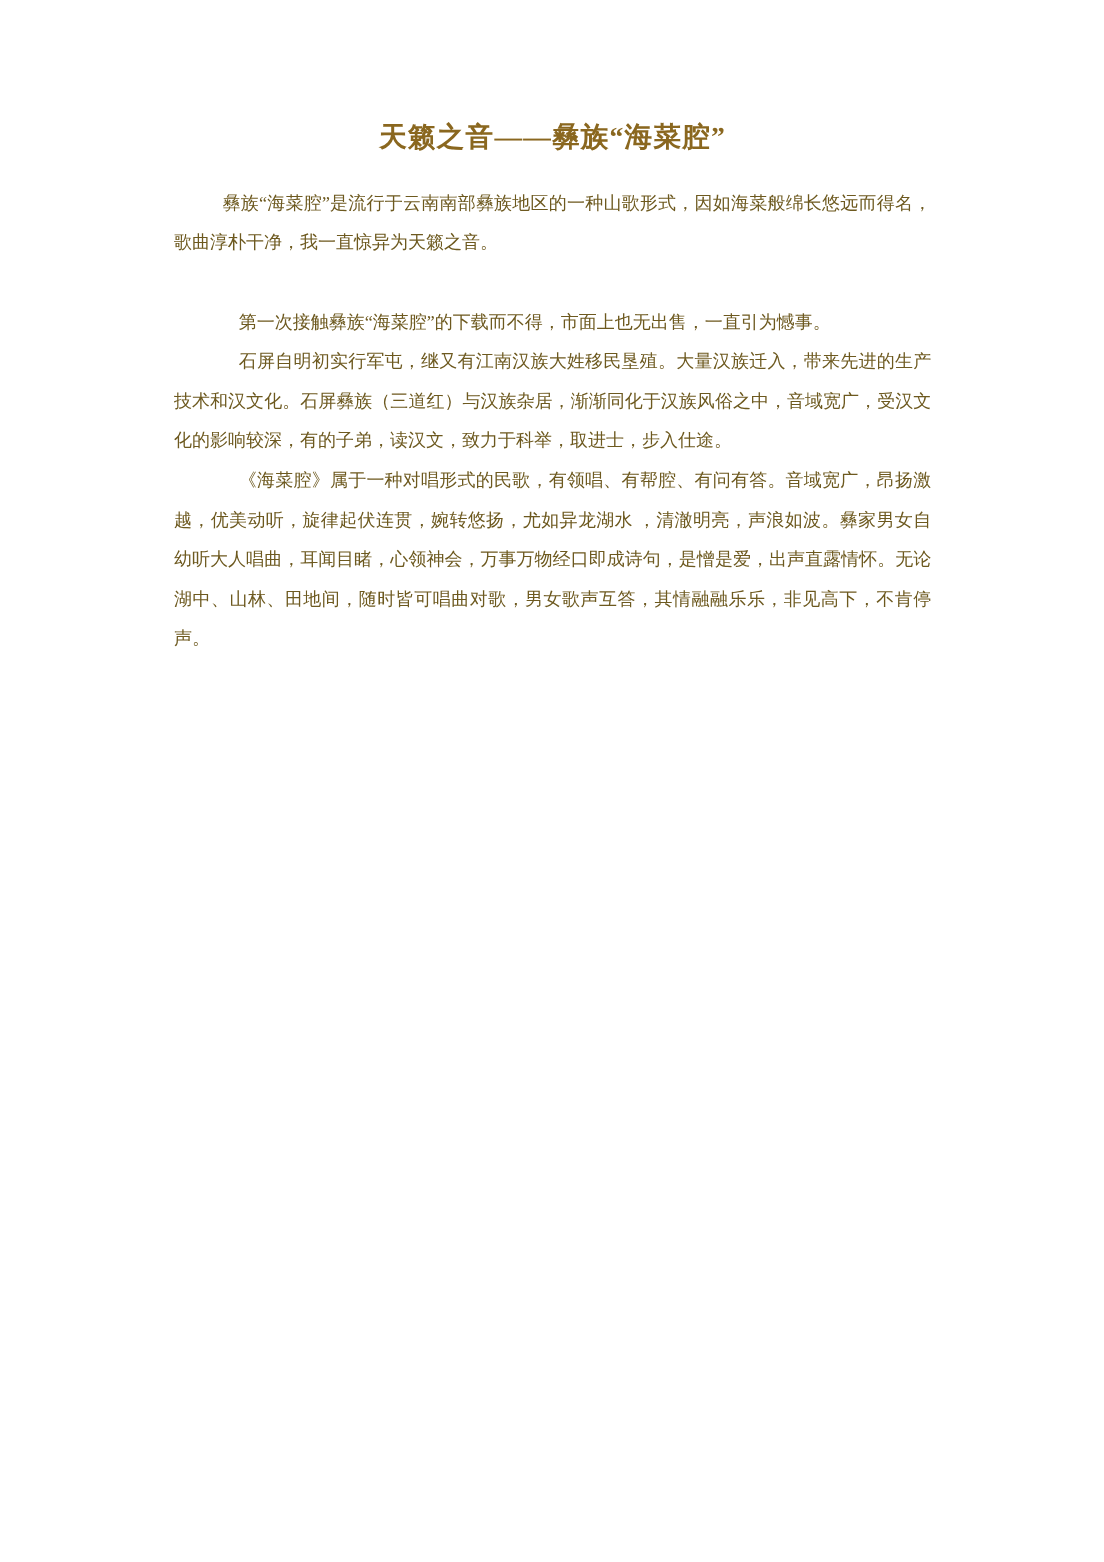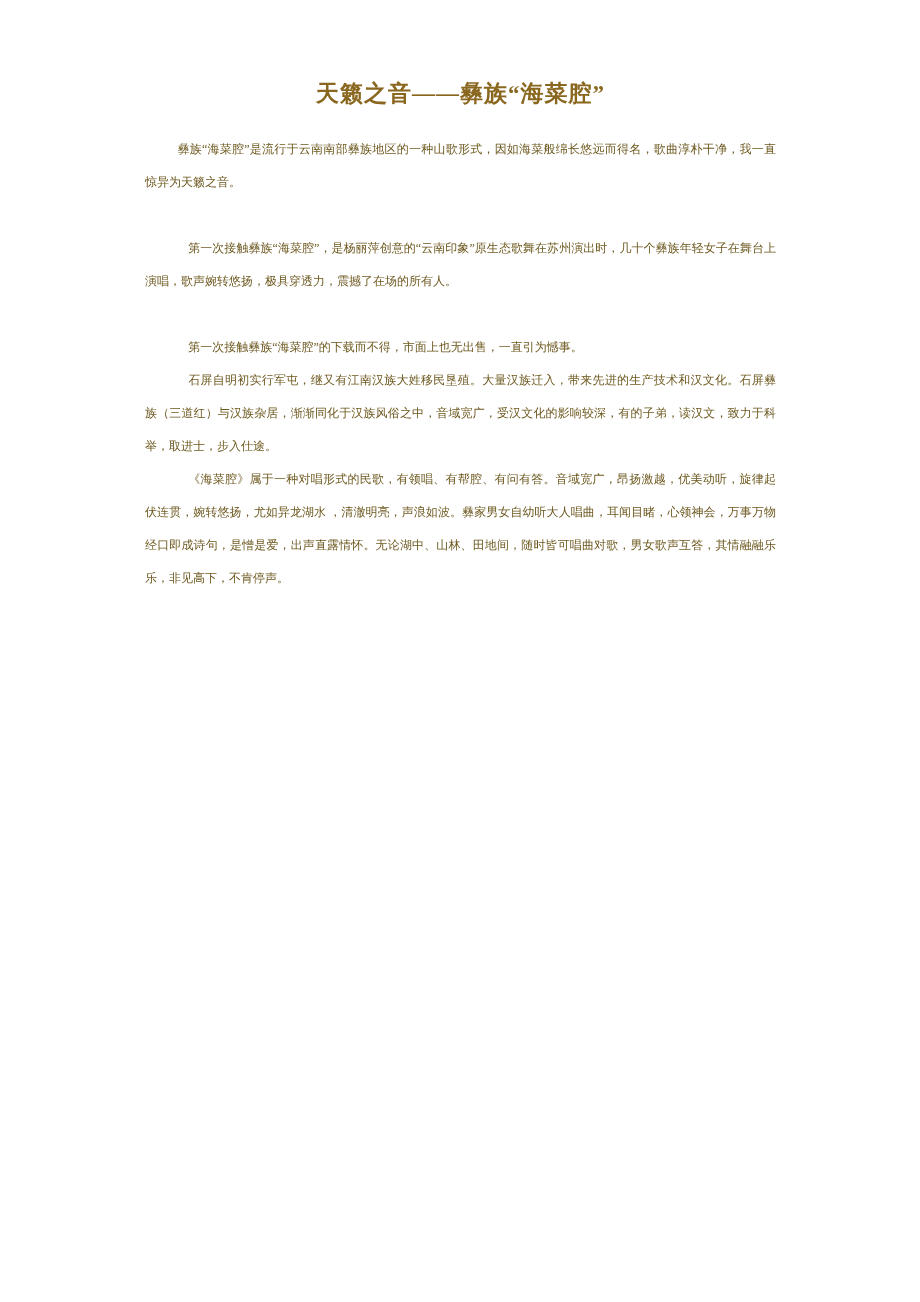--- a/index.html
+++ b/index.html
@@ -11,50 +11,49 @@
     padding:0;
     background:#ffffff;
   }
   .page{
     position:relative;
     width:920px;
     height:1302px;
     margin:0 auto;
     background:#ffffff;
     box-sizing:border-box;
-    padding:77px 144px 40px 145px;
+    padding:98px 144px 40px 145px;
     overflow:hidden;
     font-family:"Liberation Serif","DejaVu Serif",serif;
   }
   .doc-title{
     margin:0 0 22px 0;
     text-align:center;
     font-size:23px;
     font-weight:bold;
     color:var(--color-title);
     line-height:34px;
     letter-spacing:1px;
   }
   .doc-body p{
     margin:0;
-    font-size:12px;
+    font-size:15px;
     line-height:33px;
     color:var(--color-body);
     text-align:justify;
   }
   .ind-2{ text-indent:2.7em; }
   .ind-3{ text-indent:3.6em; }
   .gap{ margin-top:33px !important; }
 </style>
 </head>
 <body>
 
 <div class="page">
   <h1 class="doc-title">天籁之音——彝族“海菜腔”</h1>
 
   <div class="doc-body">
     <p class="ind-2">彝族“海菜腔”是流行于云南南部彝族地区的一种山歌形式，因如海菜般绵长悠远而得名，歌曲淳朴干净，我一直惊异为天籁之音。</p>
-    <p class="ind-3 gap">第一次接触彝族“海菜腔”，是杨丽萍创意的“云南印象”原生态歌舞在苏州演出时，几十个彝族年轻女子在舞台上演唱，歌声婉转悠扬，极具穿透力，震撼了在场的所有人。</p>
     <p class="ind-3 gap">第一次接触彝族“海菜腔”的下载而不得，市面上也无出售，一直引为憾事。</p>
     <p class="ind-3">石屏自明初实行军屯，继又有江南汉族大姓移民垦殖。大量汉族迁入，带来先进的生产技术和汉文化。石屏彝族（三道红）与汉族杂居，渐渐同化于汉族风俗之中，音域宽广，受汉文化的影响较深，有的子弟，读汉文，致力于科举，取进士，步入仕途。</p>
     <p class="ind-3">《海菜腔》属于一种对唱形式的民歌，有领唱、有帮腔、有问有答。音域宽广，昂扬激越，优美动听，旋律起伏连贯，婉转悠扬，尤如异龙湖水 ，清澈明亮，声浪如波。彝家男女自幼听大人唱曲，耳闻目睹，心领神会，万事万物经口即成诗句，是憎是爱，出声直露情怀。无论湖中、山林、田地间，随时皆可唱曲对歌，男女歌声互答，其情融融乐乐，非见高下，不肯停声。</p>
   </div>
 </div>
 
 </body></html>

